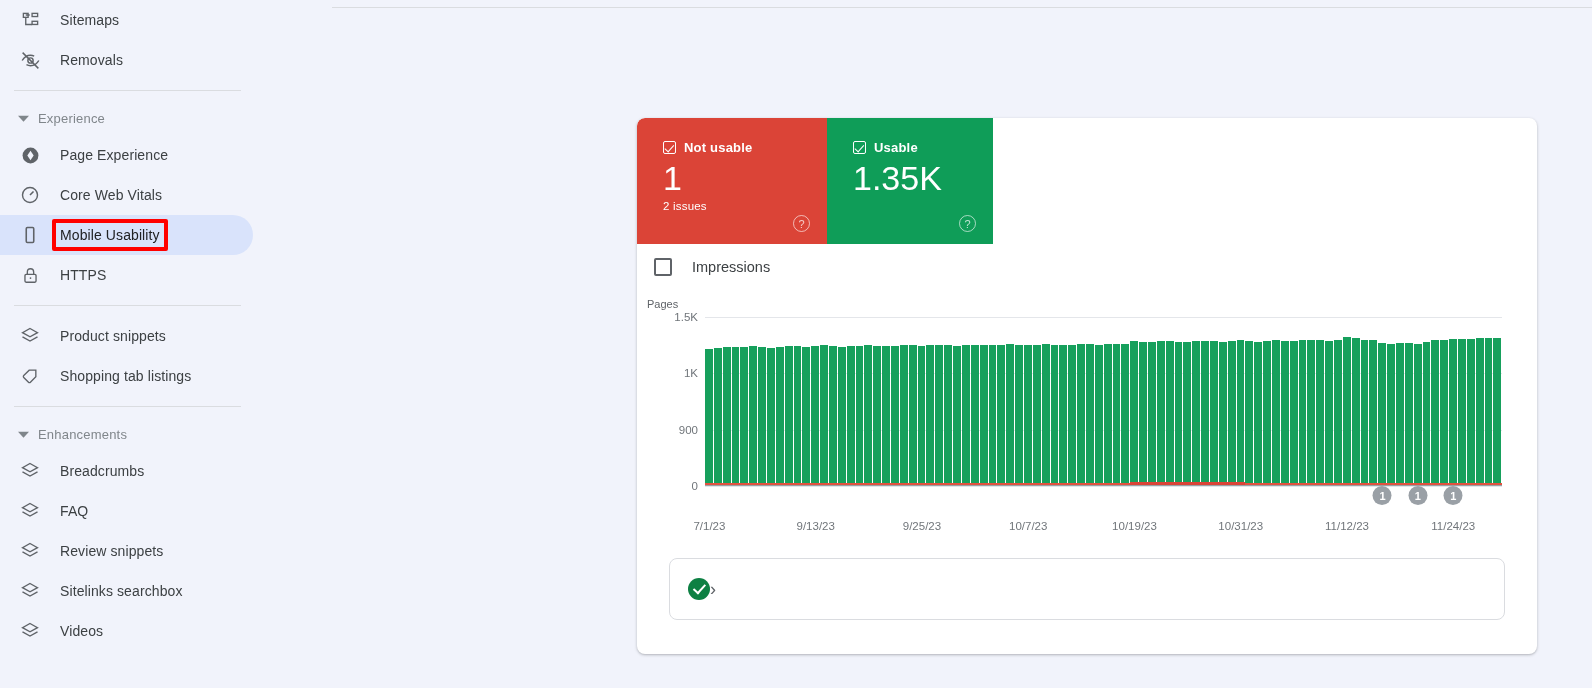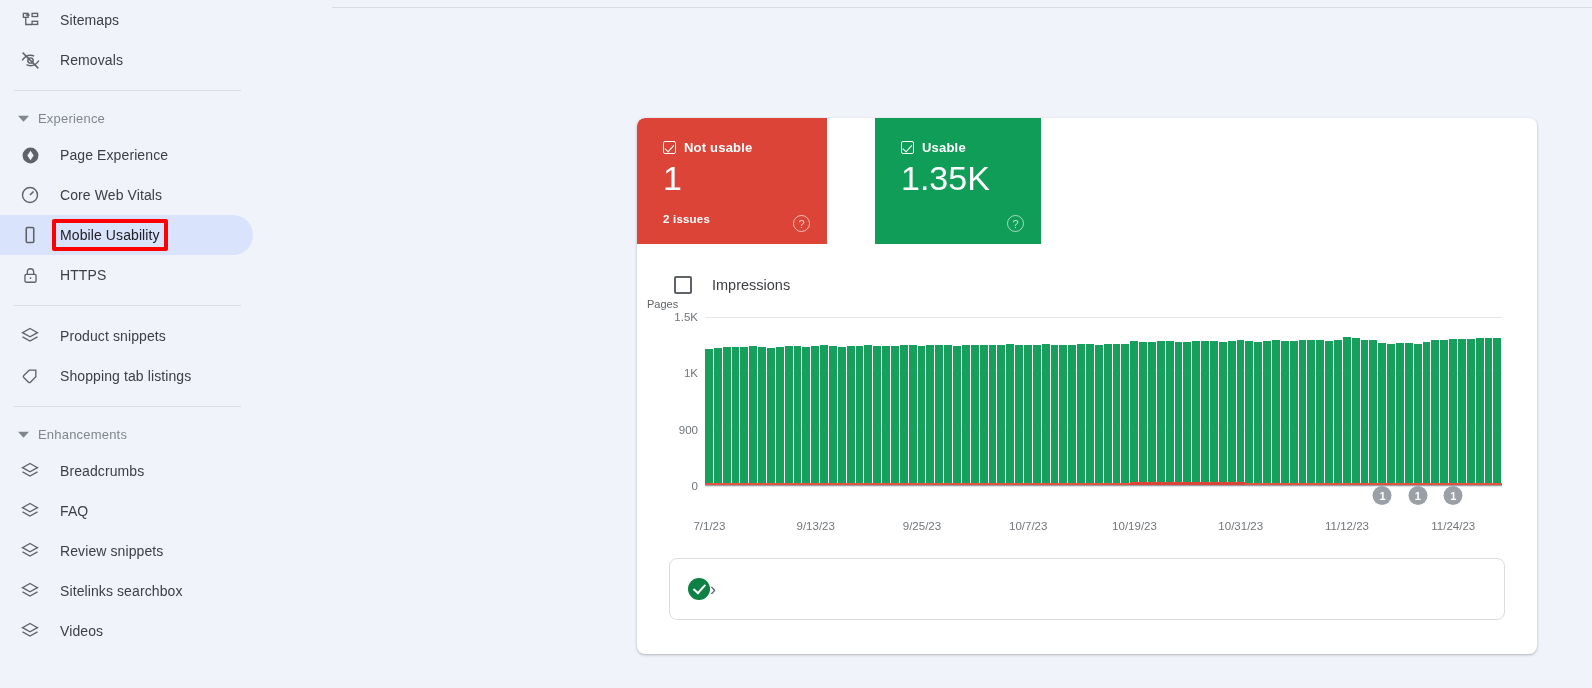--- a/index.html
+++ b/index.html
@@ -72,51 +72,51 @@
 
   .card {
     position: absolute; left: 356px; top: 118px;
     width: 900px; height: 536px;
     background: #ffffff; border-radius: 8px;
     box-shadow: 0 1px 2px rgba(60,64,67,.25), 0 1px 3px 1px rgba(60,64,67,.08);
     overflow: hidden;
   }
 
   
-  .tiles { position: absolute; left: 0; top: 0; display: flex; height: 126px; gap: 48px; }
+  .tiles { position: absolute; left: 0; top: 0; display: flex; height: 126px; }
   .tile { position: relative; height: 126px; padding: 22px 0 0 26px; }
   .tile.red   { width: 190px; background: #db4437; border-top-left-radius: 8px; }
   .tile.green { width: 166px; background: #0f9d58; }
   .tile-head { display: flex; align-items: center; }
   .cbx {
     width: 13px; height: 13px; border: 1.6px solid #ffffff; border-radius: 2px;
     margin-right: 8px; position: relative; flex: 0 0 13px;
   }
   .cbx:after {
     content: ""; position: absolute; left: 3.3px; top: .6px;
     width: 4px; height: 7.5px;
     border: solid #ffffff; border-width: 0 1.7px 1.7px 0;
     transform: rotate(42deg);
   }
   .tile-label { font-size: 13px; color: #fff; font-weight: bold; letter-spacing: .2px; }
   .tile-value { color: #fff; font-weight: 400; margin-top: 6px; line-height: 1; }
   .tile.red .tile-value   { font-size: 34px; }
   .tile.green .tile-value { font-size: 34px; }
-  .tile-sub { font-size: 11.5px; color: #fff; font-weight: bold; margin-top: 18px; letter-spacing:.2px;}
+  .tile-sub { font-size: 11.5px; color: #fff; font-weight: normal; margin-top: 5px; letter-spacing:.2px;}
   .help {
     position: absolute; right: 17px; bottom: 12px;
     width: 17px; height: 17px; border-radius: 50%;
     border: 1.3px solid rgba(255,255,255,.62);
     color: rgba(255,255,255,.72); font-size: 11px;
     display: flex; align-items: center; justify-content: center;
     cursor: pointer;
   }
 
   
-  .impr { position: absolute; left: 17px; top: 158px; display: flex; align-items: center; margin-left: 20px; }
+  .impr { position: absolute; left: 17px; top: 140px; display: flex; align-items: center; }
   .impr .box {
     width: 18px; height: 18px; border: 2px solid #5f6368; border-radius: 2px;
     margin-right: 20px; background: #fff;
   }
   .impr .txt { font-size: 14.5px; color: #3c4043; }
 
   
   .chart { position: absolute; left: 0; top: 180px; width: 900px; height: 218px; }
   .y-title { position: absolute; left: 10px; top: 0px; font-size: 11px; color: #5f6368; }
   .plot {

